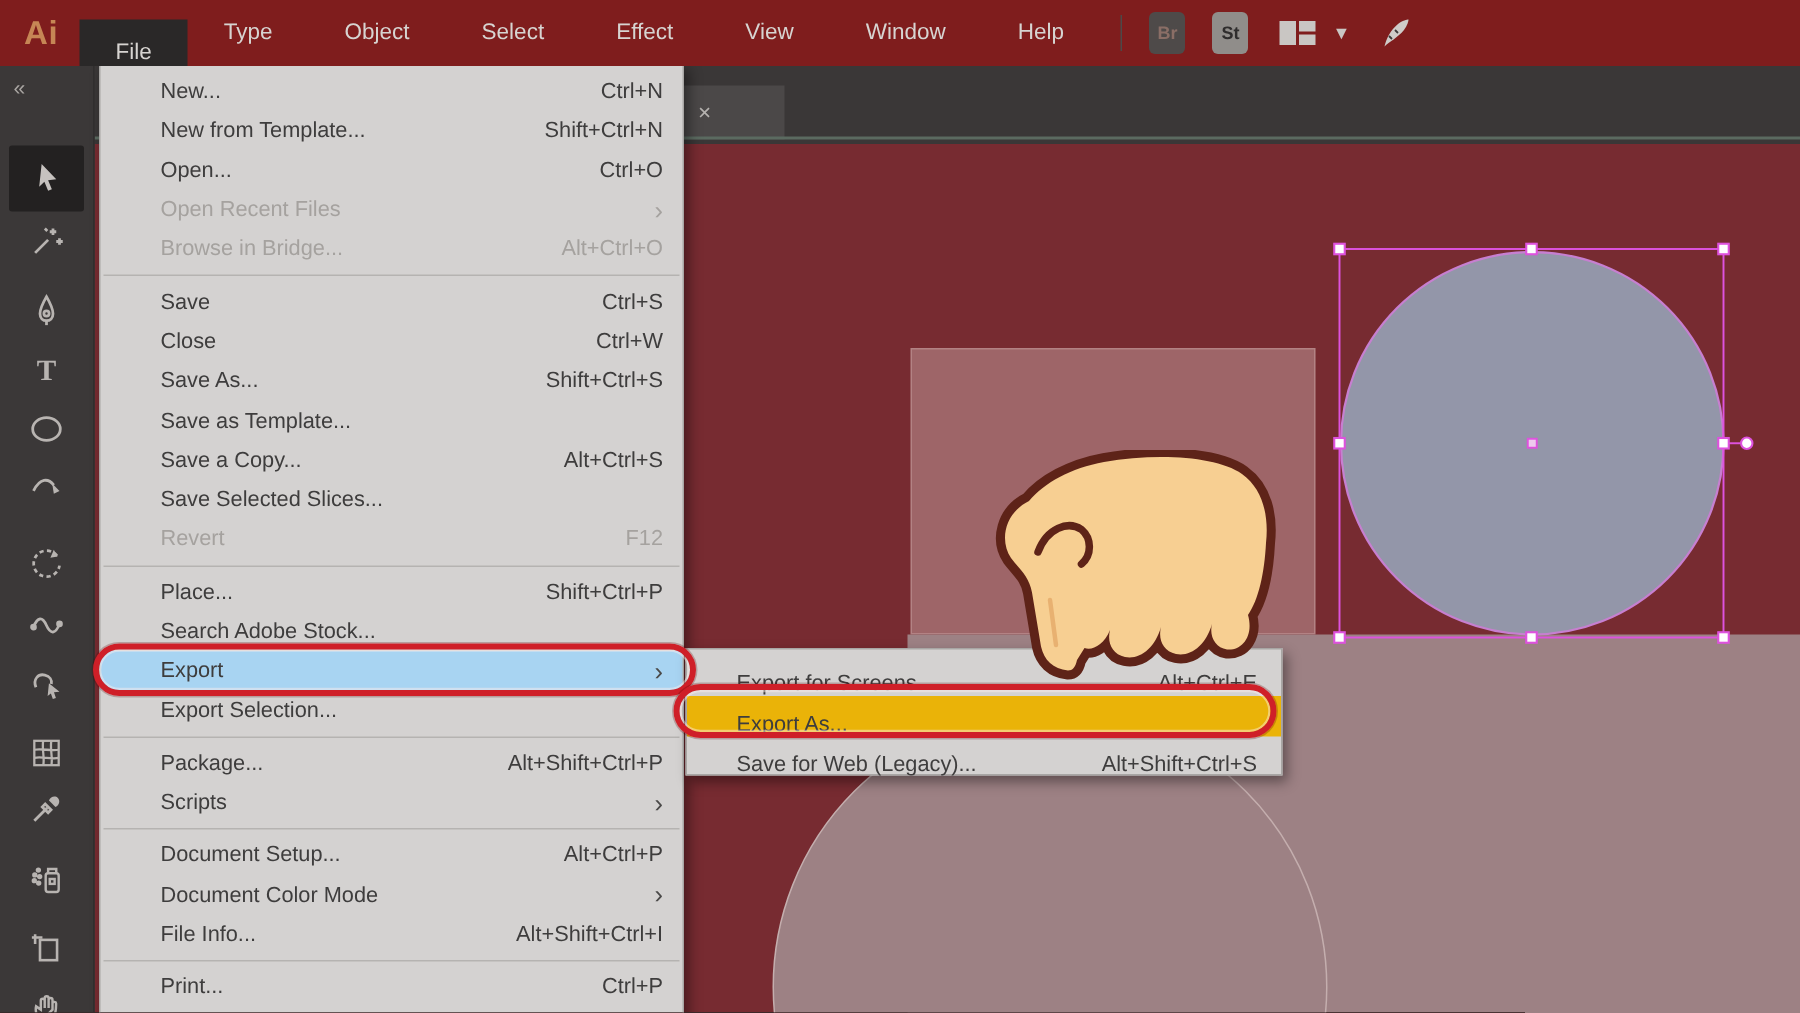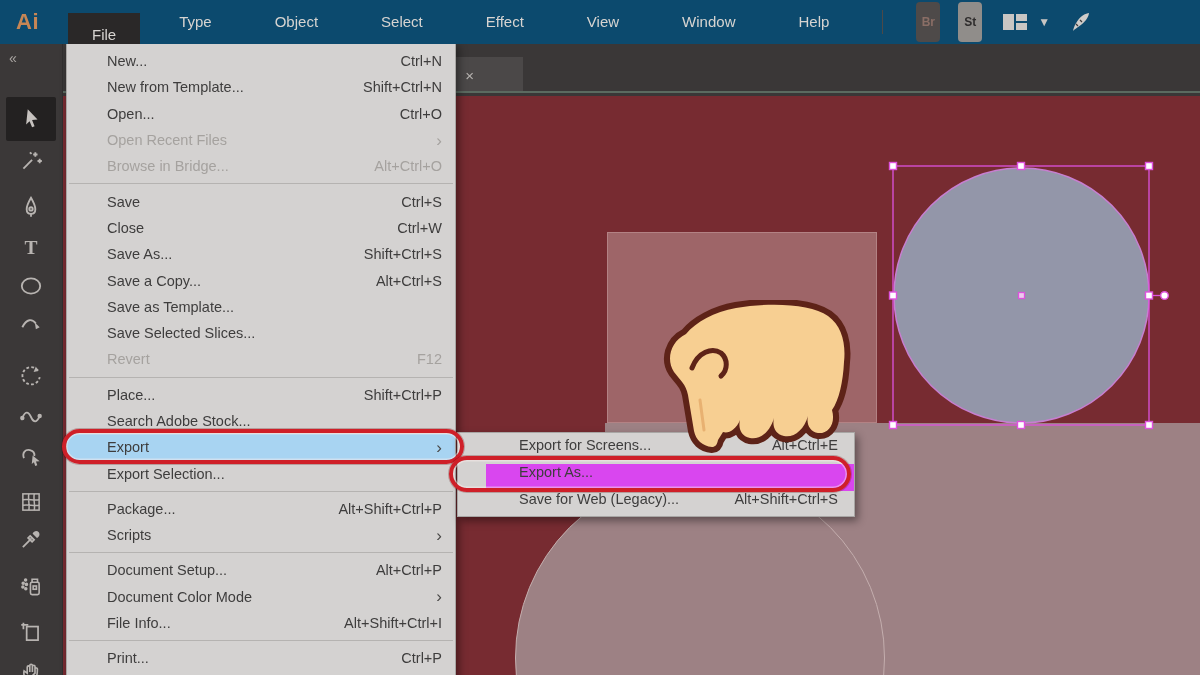--- a/index.html
+++ b/index.html
@@ -2,29 +2,29 @@
 <html><head>
 <meta charset="utf-8">
 <style>
   html,body{margin:0;padding:0;background:#222;}
   .stage{position:relative;width:1200px;height:675px;overflow:hidden;
          font-family:"Liberation Sans",sans-serif;background:#3a3737;
          -webkit-font-smoothing:antialiased;}
   .stage *{box-sizing:border-box;}
 
   
-  .topbar{position:absolute;left:0;top:0;width:1200px;height:44px;background:#0c4a6e;
-          display:flex;align-items:stretch;z-index:20;gap:15px;}
+  .topbar{position:absolute;left:0;top:0;width:1200px;height:44px;background:#7f1d1d;
+          display:flex;align-items:stretch;z-index:20;}
   .ai-logo{color:#c68655;font-size:22px;font-weight:bold;line-height:44px;
            padding:0 14px 0 16px;letter-spacing:.5px;}
   .mb-item{color:#d7d4d1;font-size:15px;line-height:44px;padding:0 24px;cursor:default;}
   .mb-item.active{background:#2a2828;margin-top:13px;}
   .mb-divider{width:1px;background:#4c4948;margin:10px 14px;}
   .mb-right{display:flex;align-items:center;gap:18px;padding-left:4px;}
-  .badge{width:24px;height:40px;border-radius:4px;font-size:12px;font-weight:bold;
+  .badge{width:24px;height:28px;border-radius:4px;font-size:12px;font-weight:bold;
          display:flex;align-items:center;justify-content:center;}
   .badge.br{background:#4e4a49;color:#8a6e66;}
   .badge.st{background:#908d8a;color:#2f2d2d;}
   .mb-chevron{color:#c9c6c3;font-size:12px;margin-left:-10px;}
 
   
   .tabbar{position:absolute;left:63px;top:44px;right:0;height:52px;background:#3a3737;z-index:5;}
   .tabbar-line{position:absolute;left:0;right:0;bottom:3px;height:2px;background:#5b6a60;}
   .doc-tab{position:absolute;left:366px;top:13px;width:94px;height:36px;background:#4b4848;
            display:flex;align-items:center;color:#bdbab7;font-size:13px;padding:0 10px;}
@@ -61,24 +61,24 @@
   .mi .sc:empty + .arr{margin-left:auto;}
   .mi.dis{color:#a5a29f;text-align:right;}
   .mi.dis .arr{color:#a5a29f;}
   .mi.hl{background:#a8d4f2;}
   .msep{height:1px;background:#b5b3b1;margin:4px 2px;}
 
   
   .submenu{position:absolute;left:457px;top:432px;width:398px;height:85px;background:#d4d2d1;
            border:1px solid #a8a6a4;box-shadow:3px 4px 8px rgba(0,0,0,.4);
            padding-top:4px;z-index:11;}
-  .smi{display:flex;align-items:flex-start;height:27px;padding:0 16px 0 33px;
-       font-size:14.5px;color:#3e3d3d;margin-left:28px;}
+  .smi{display:flex;align-items:flex-end;height:27px;padding:0 16px 0 33px;
+       font-size:14.5px;color:#3e3d3d;}
   .smi .sc{margin-left:auto;}
-  .smi.hl{background:#d946ef;}
+  .smi.hl{background:#eab308;}
 
   
   .oval{position:absolute;border:4px solid #cf1f28;border-radius:18px;z-index:13;
         box-shadow:inset 0 0 0 1.5px rgba(255,240,238,.45), 0 0 0 1px rgba(90,0,0,.25);}
   .oval.export{left:62px;top:429px;width:402px;height:35px;}
   .oval.exportas{left:449px;top:456px;width:402px;height:36px;}
   .hand{position:absolute;left:596px;top:300px;z-index:12;pointer-events:none;}
 </style>
 </head>
 <body>
@@ -266,26 +266,26 @@
       </div>
     <div class="mi">
         <span>Close</span>
         <span class="sc">Ctrl+W</span>
       </div>
     <div class="mi">
         <span>Save As...</span>
         <span class="sc">Shift+Ctrl+S</span>
       </div>
     <div class="mi">
+        <span>Save as Template...</span>
+        <span class="sc"></span>
+      </div>
+    <div class="mi">
         <span>Save a Copy...</span>
         <span class="sc">Alt+Ctrl+S</span>
-      </div>
-    <div class="mi">
-        <span>Save as Template...</span>
-        <span class="sc"></span>
       </div>
     <div class="mi">
         <span>Save Selected Slices...</span>
         <span class="sc"></span>
       </div>
     <div class="mi dis">
         <span>Revert</span>
         <span class="sc">F12</span>
       </div>
     <div class="msep"></div>

